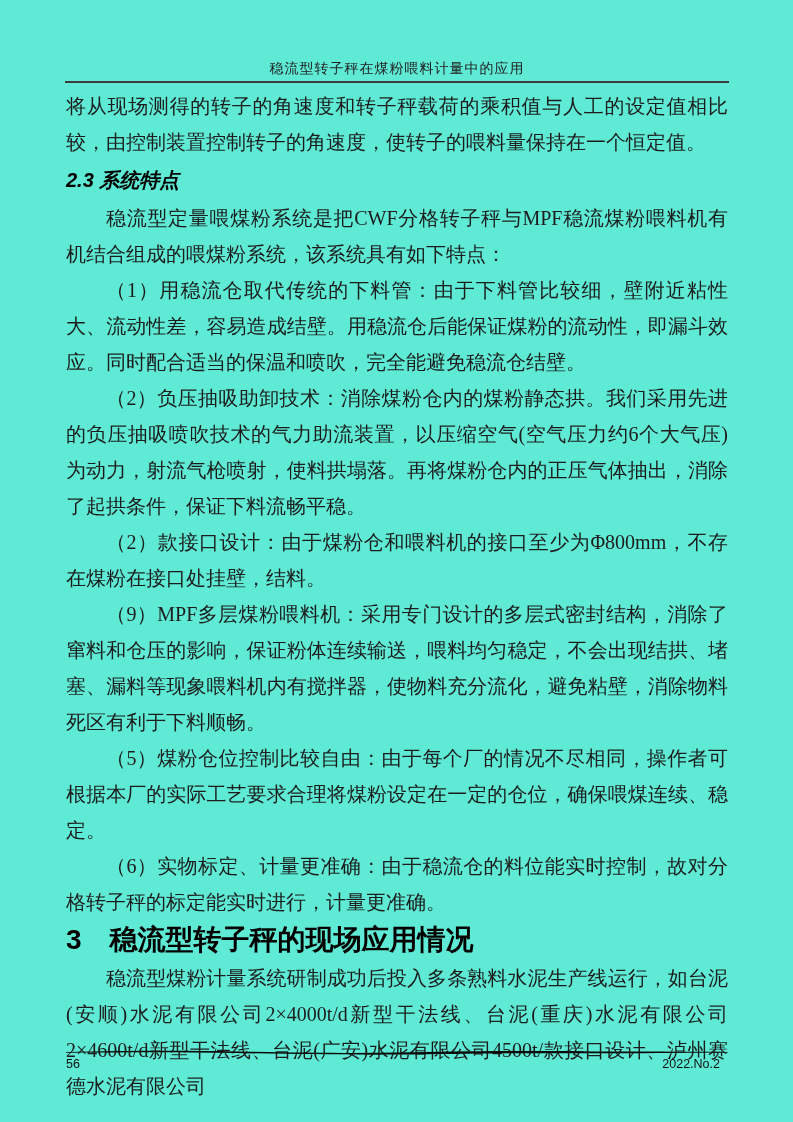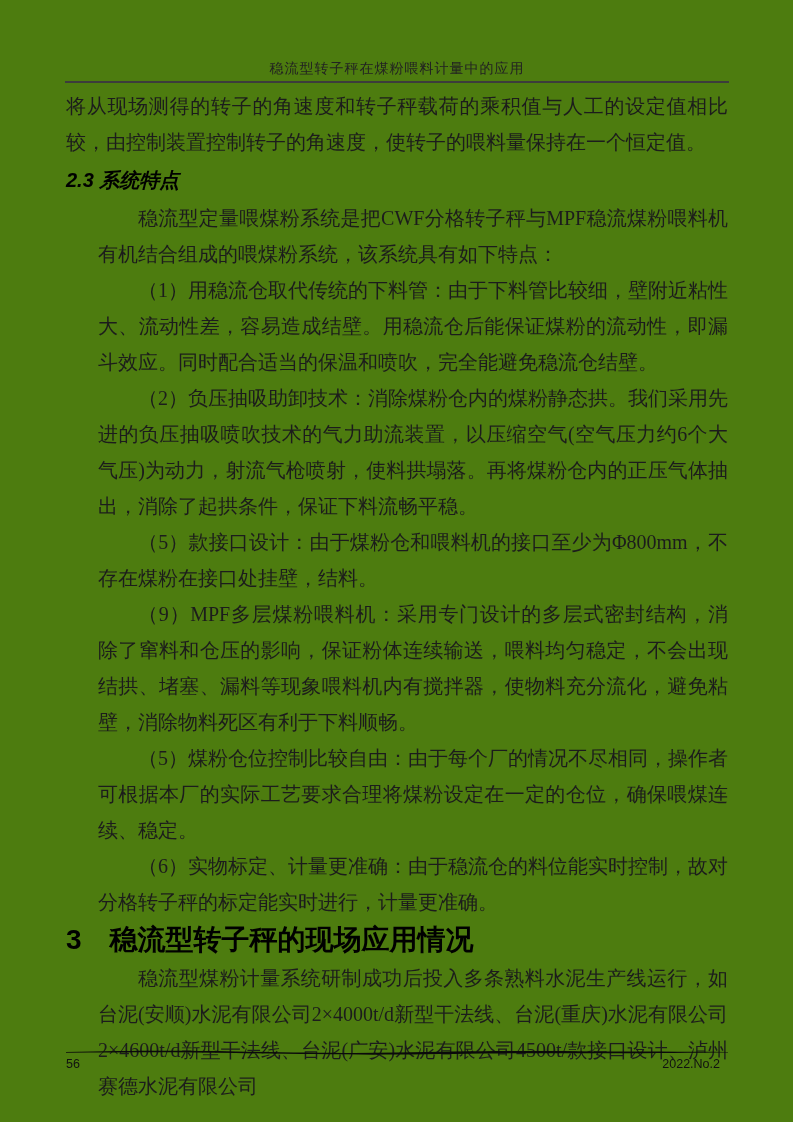--- a/index.html
+++ b/index.html
@@ -4,21 +4,21 @@
 <style>
   html, body {
     margin: 0;
     padding: 0;
     background: #ffffff;
   }
   .page {
     position: relative;
     width: 793px;
     height: 1122px;
-    background: #4d7c0f;
+    background: #5eead4;
     overflow: hidden;
     font-family: "Liberation Serif", "DejaVu Serif", serif;
     color: #1c1c1c;
   }
   .running-head {
     position: absolute;
     top: 60px;
     left: 66px;
     width: 662px;
     text-align: center;
@@ -43,21 +43,20 @@
   .para {
     margin: 0;
     font-size: 20px;
     line-height: 36px;
     text-align: justify;
     text-justify: inter-ideograph;
     color: #1c1c1c;
   }
   .para.indent {
     text-indent: 2em;
-    margin-left: 32px;
   }
   .heading {
     margin: 2px 0 2px 0;
     font-family: "Liberation Sans", "DejaVu Sans", sans-serif;
     font-weight: bold;
     color: #000;
     line-height: 36px;
     text-align: left;
   }
   .heading.lvl-sub {
@@ -103,21 +102,21 @@
   <div class="running-head">稳流型转子秤在煤粉喂料计量中的应用</div>
 
   <div class="head-rule"></div>
 
   <div class="body-col" id="body-col">
       <p class="para">将从现场测得的转子的角速度和转子秤载荷的乘积值与人工的设定值相比较，由控制装置控制转子的角速度，使转子的喂料量保持在一个恒定值。</p>
       <div class="heading lvl-sub">2.3 系统特点</div>
       <p class="para indent">稳流型定量喂煤粉系统是把CWF分格转子秤与MPF稳流煤粉喂料机有机结合组成的喂煤粉系统，该系统具有如下特点：</p>
       <p class="para indent">（1）用稳流仓取代传统的下料管：由于下料管比较细，壁附近粘性大、流动性差，容易造成结壁。用稳流仓后能保证煤粉的流动性，即漏斗效应。同时配合适当的保温和喷吹，完全能避免稳流仓结壁。</p>
       <p class="para indent">（2）负压抽吸助卸技术：消除煤粉仓内的煤粉静态拱。我们采用先进的负压抽吸喷吹技术的气力助流装置，以压缩空气(空气压力约6个大气压)为动力，射流气枪喷射，使料拱塌落。再将煤粉仓内的正压气体抽出，消除了起拱条件，保证下料流畅平稳。</p>
-      <p class="para indent">（5）款接口设计：由于煤粉仓和喂料机的接口至少为Φ800mm，不存在煤粉在接口处挂壁，结料。</p>
+      <p class="para indent">（2）款接口设计：由于煤粉仓和喂料机的接口至少为Φ800mm，不存在煤粉在接口处挂壁，结料。</p>
       <p class="para indent">（9）MPF多层煤粉喂料机：采用专门设计的多层式密封结构，消除了窜料和仓压的影响，保证粉体连续输送，喂料均匀稳定，不会出现结拱、堵塞、漏料等现象喂料机内有搅拌器，使物料充分流化，避免粘壁，消除物料死区有利于下料顺畅。</p>
       <p class="para indent">（5）煤粉仓位控制比较自由：由于每个厂的情况不尽相同，操作者可根据本厂的实际工艺要求合理将煤粉设定在一定的仓位，确保喂煤连续、稳定。</p>
       <p class="para indent">（6）实物标定、计量更准确：由于稳流仓的料位能实时控制，故对分格转子秤的标定能实时进行，计量更准确。</p>
       <div class="heading lvl-main">3　稳流型转子秤的现场应用情况</div>
       <p class="para indent">稳流型煤粉计量系统研制成功后投入多条熟料水泥生产线运行，如台泥(安顺)水泥有限公司2×4000t/d新型干法线、台泥(重庆)水泥有限公司2×4600t/d新型干法线、台泥(广安)水泥有限公司4500t/款接口设计、泸州赛德水泥有限公司</p>
     </div>
 
   <svg class="footer-rule" viewBox="0 0 662 9" preserveAspectRatio="none" width="662" height="9">
     <path fill="#0a0a0a" d="M0,4.1
              C 60,2.6 110,2.4 170,3.4

